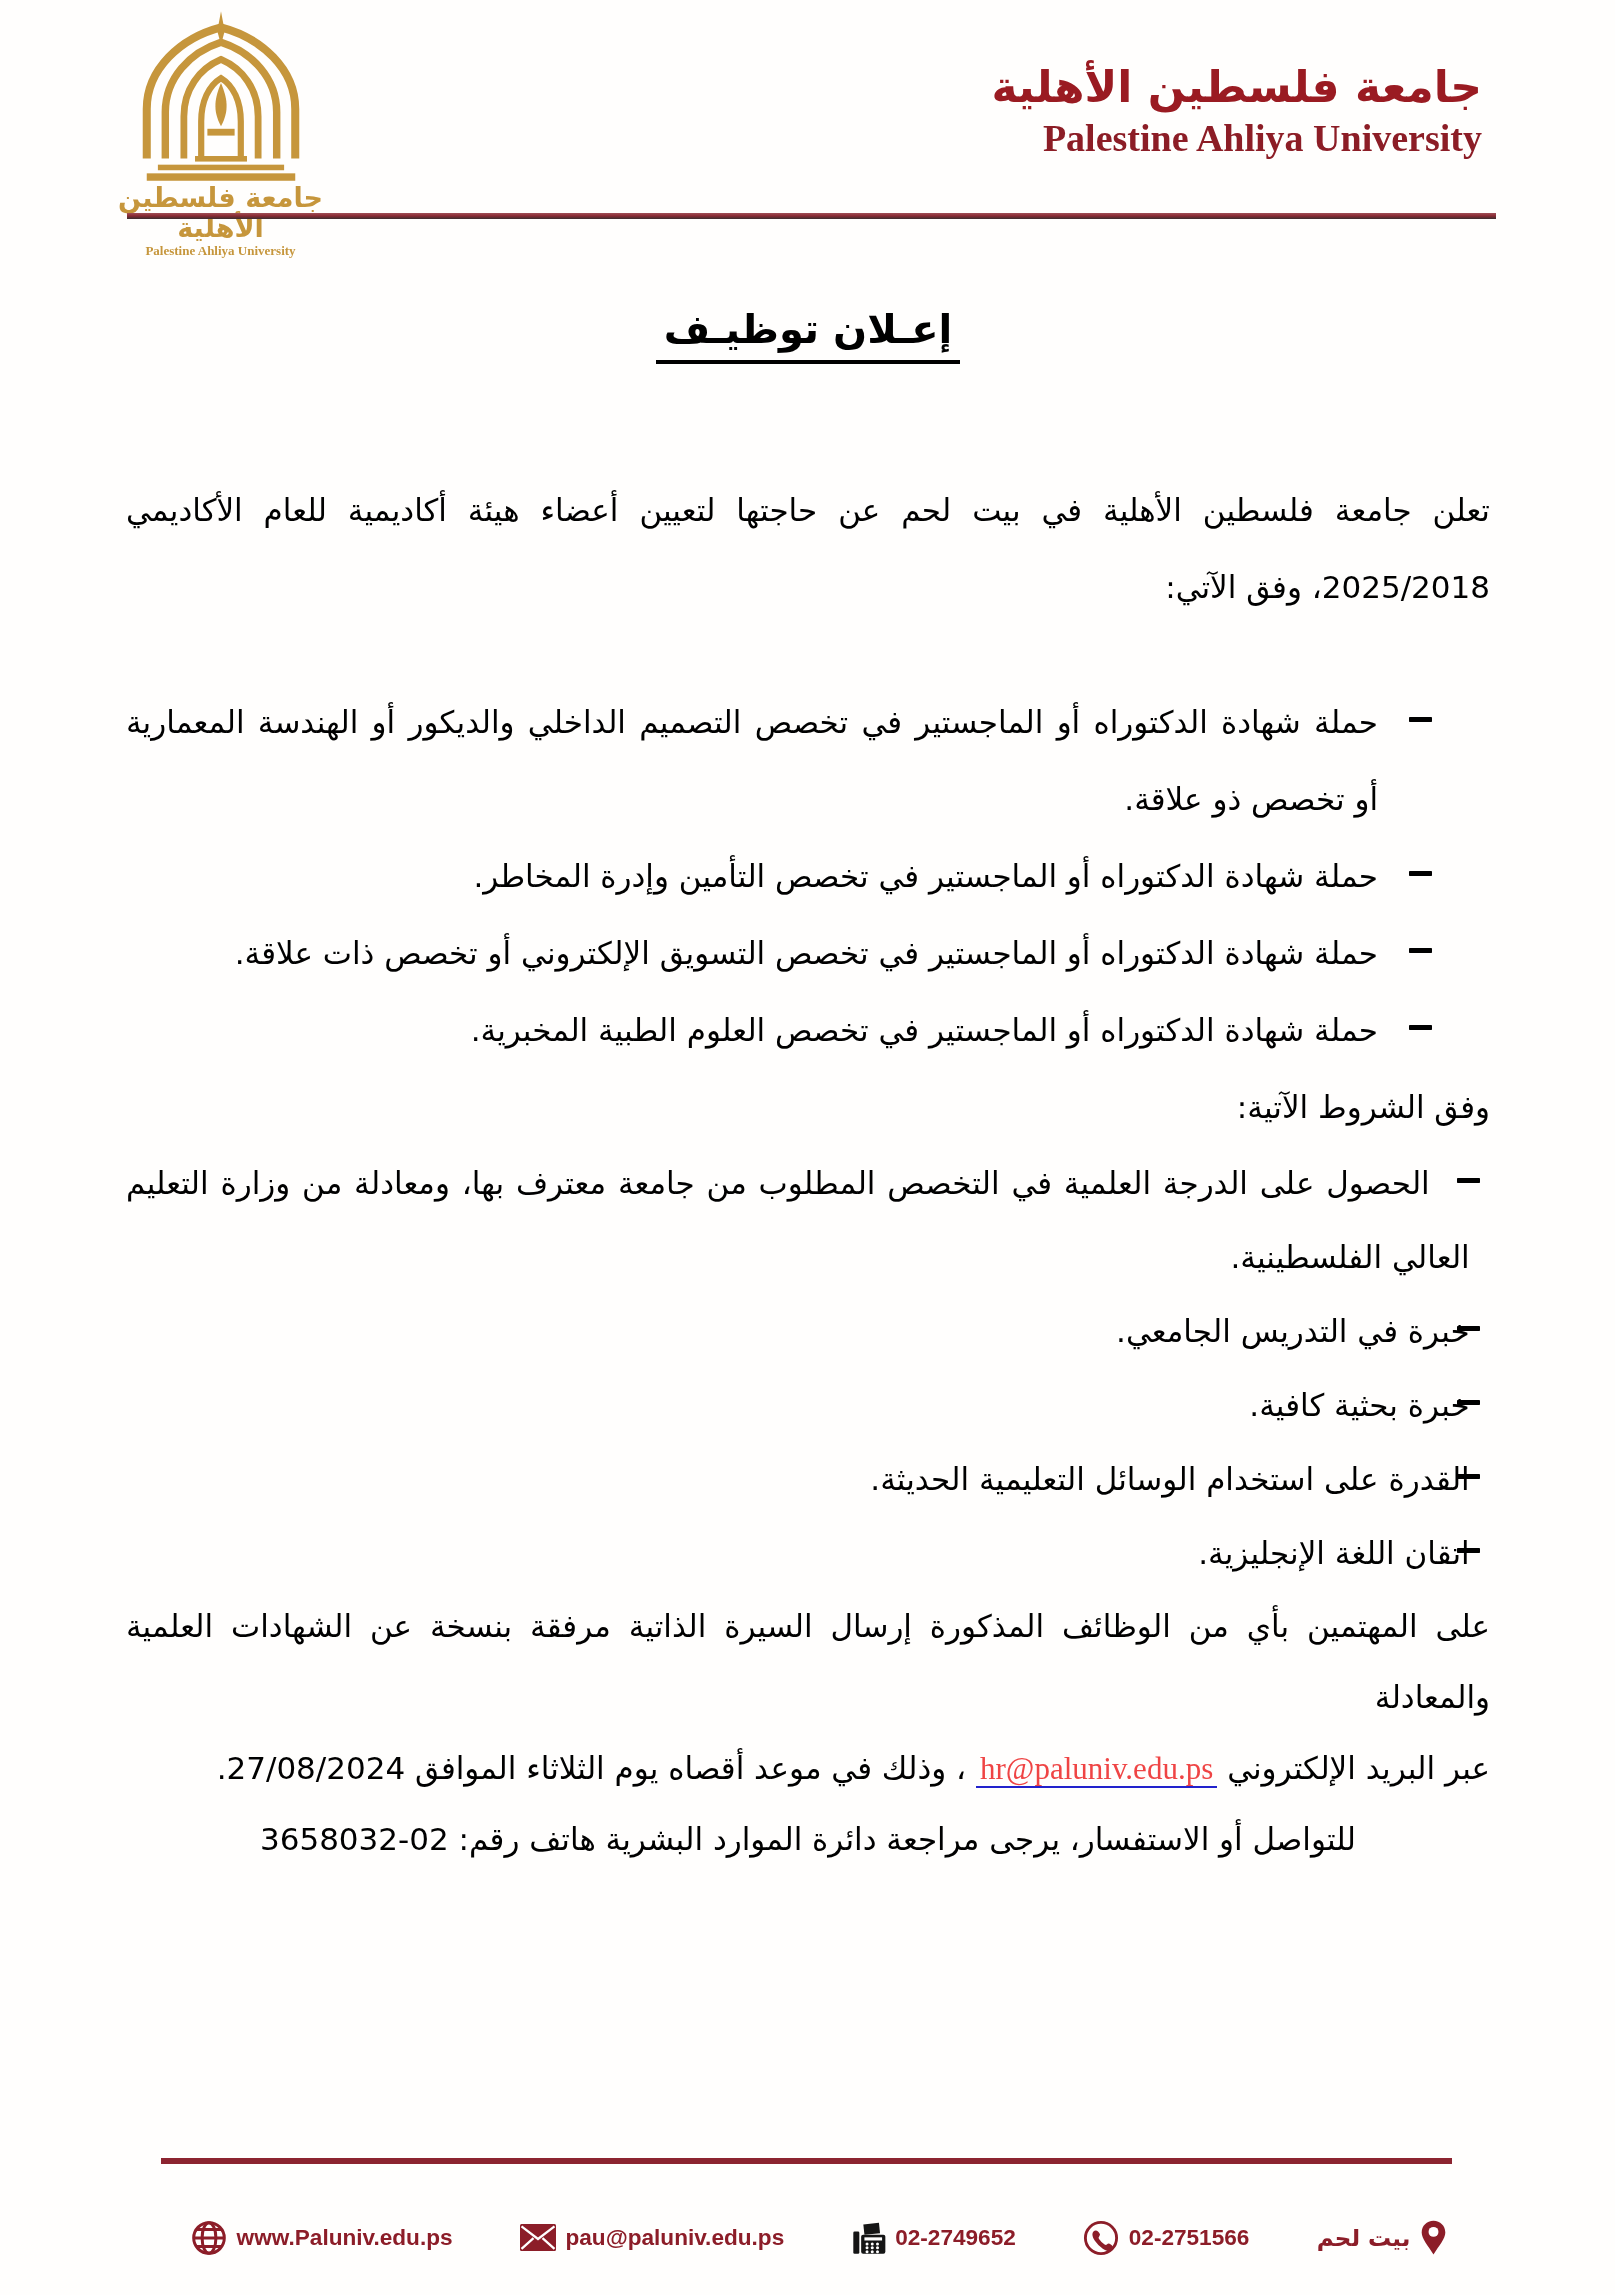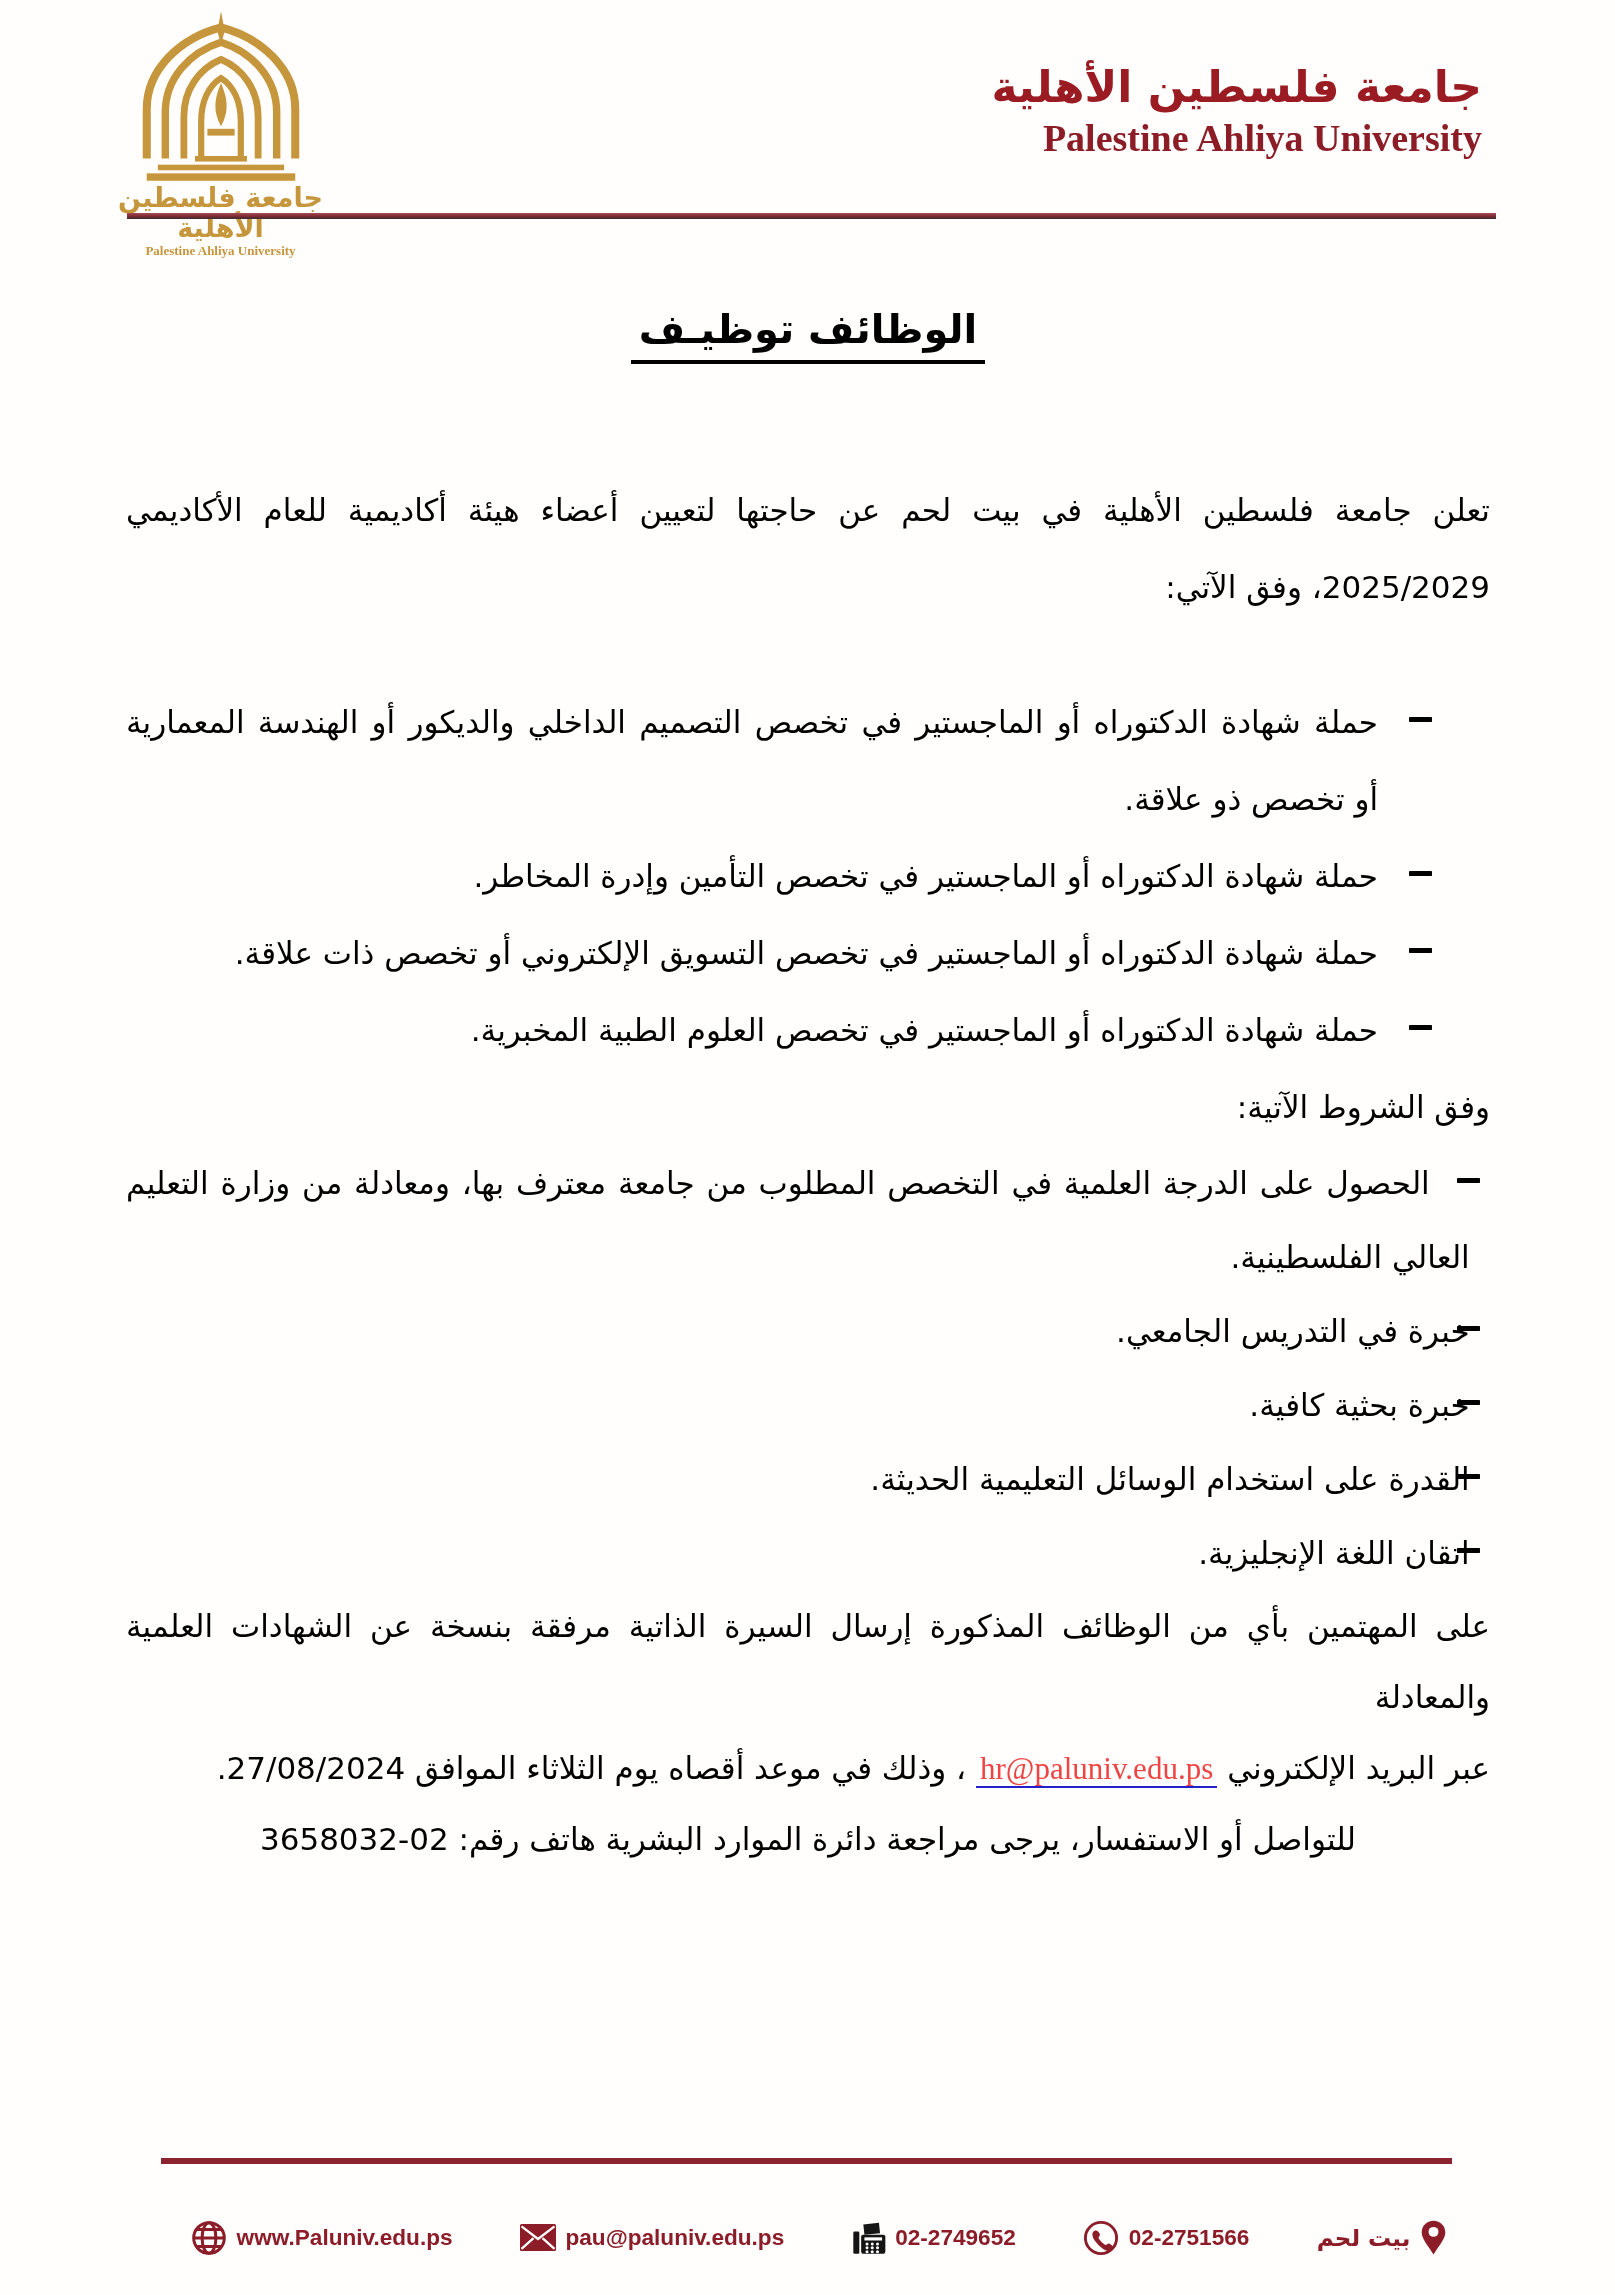--- a/index.html
+++ b/index.html
@@ -83,27 +83,27 @@
   </div>
 
   <div class="uni-names">
     <div class="uni-ar">جامعة فلسطين الأهلية</div>
     <div class="uni-en">Palestine Ahliya University</div>
   </div>
 
   <div class="header-divider"></div>
 
   <div class="title-wrap">
-    <span class="title">الوظائف توظيـف</span>
+    <span class="title">إعـلان توظيـف</span>
   </div>
 
   <div class="content">
 
     <div class="ln jl">تعلن جامعة فلسطين الأهلية في بيت لحم عن حاجتها لتعيين أعضاء هيئة أكاديمية للعام الأكاديمي</div>
-    <div class="ln nowrap" style="text-align:right">2025/2029، وفق الآتي:</div>
+    <div class="ln nowrap" style="text-align:right">2025/2018، وفق الآتي:</div>
 
     <div class="list1">
       <div class="li">
         <span class="dash"></span>
         <div class="txt">
           <div class="ln jl">حملة شهادة الدكتوراه أو الماجستير في تخصص التصميم الداخلي والديكور أو الهندسة المعمارية</div>
           <div class="ln l2 nowrap">أو تخصص ذو علاقة.</div>
         </div>
       </div>
       <div class="li">

